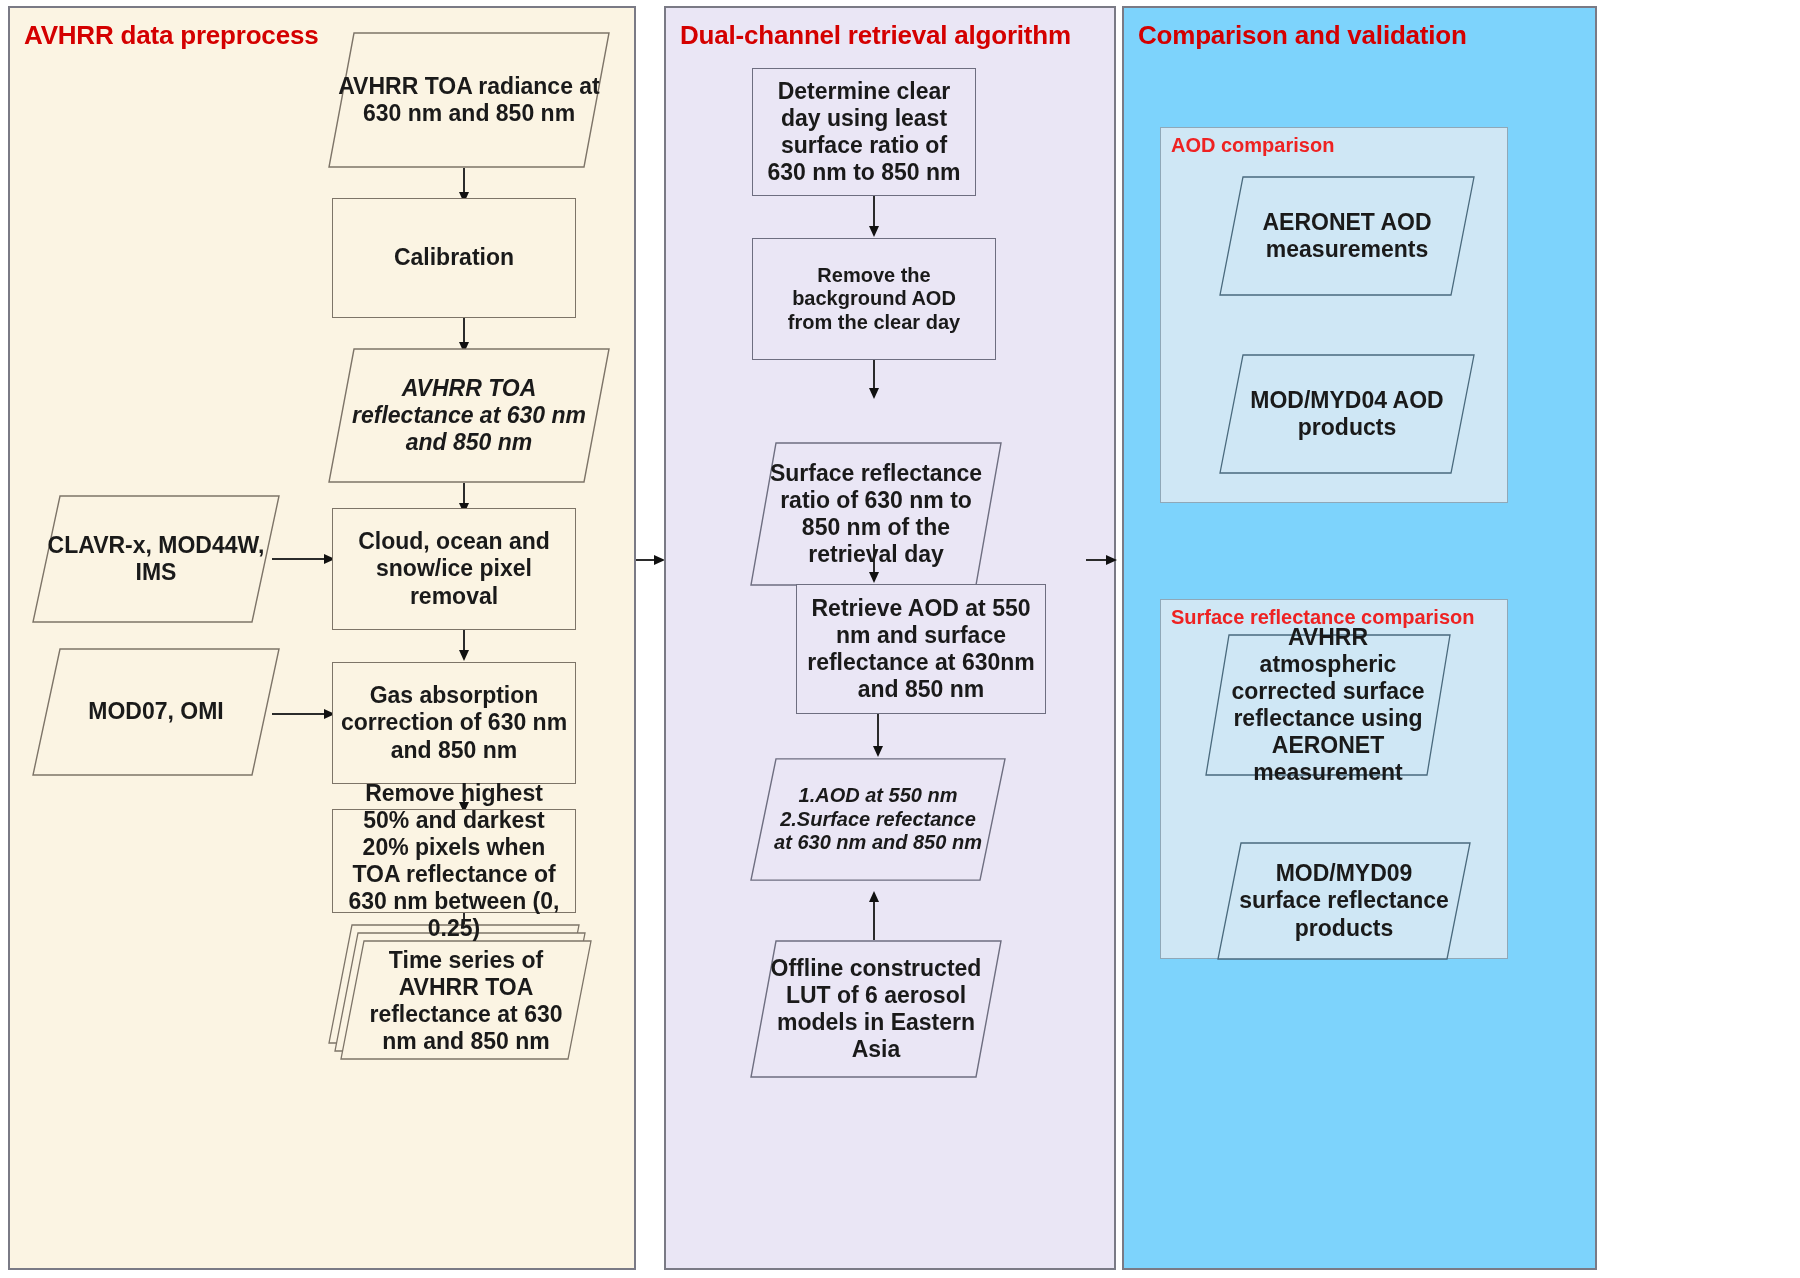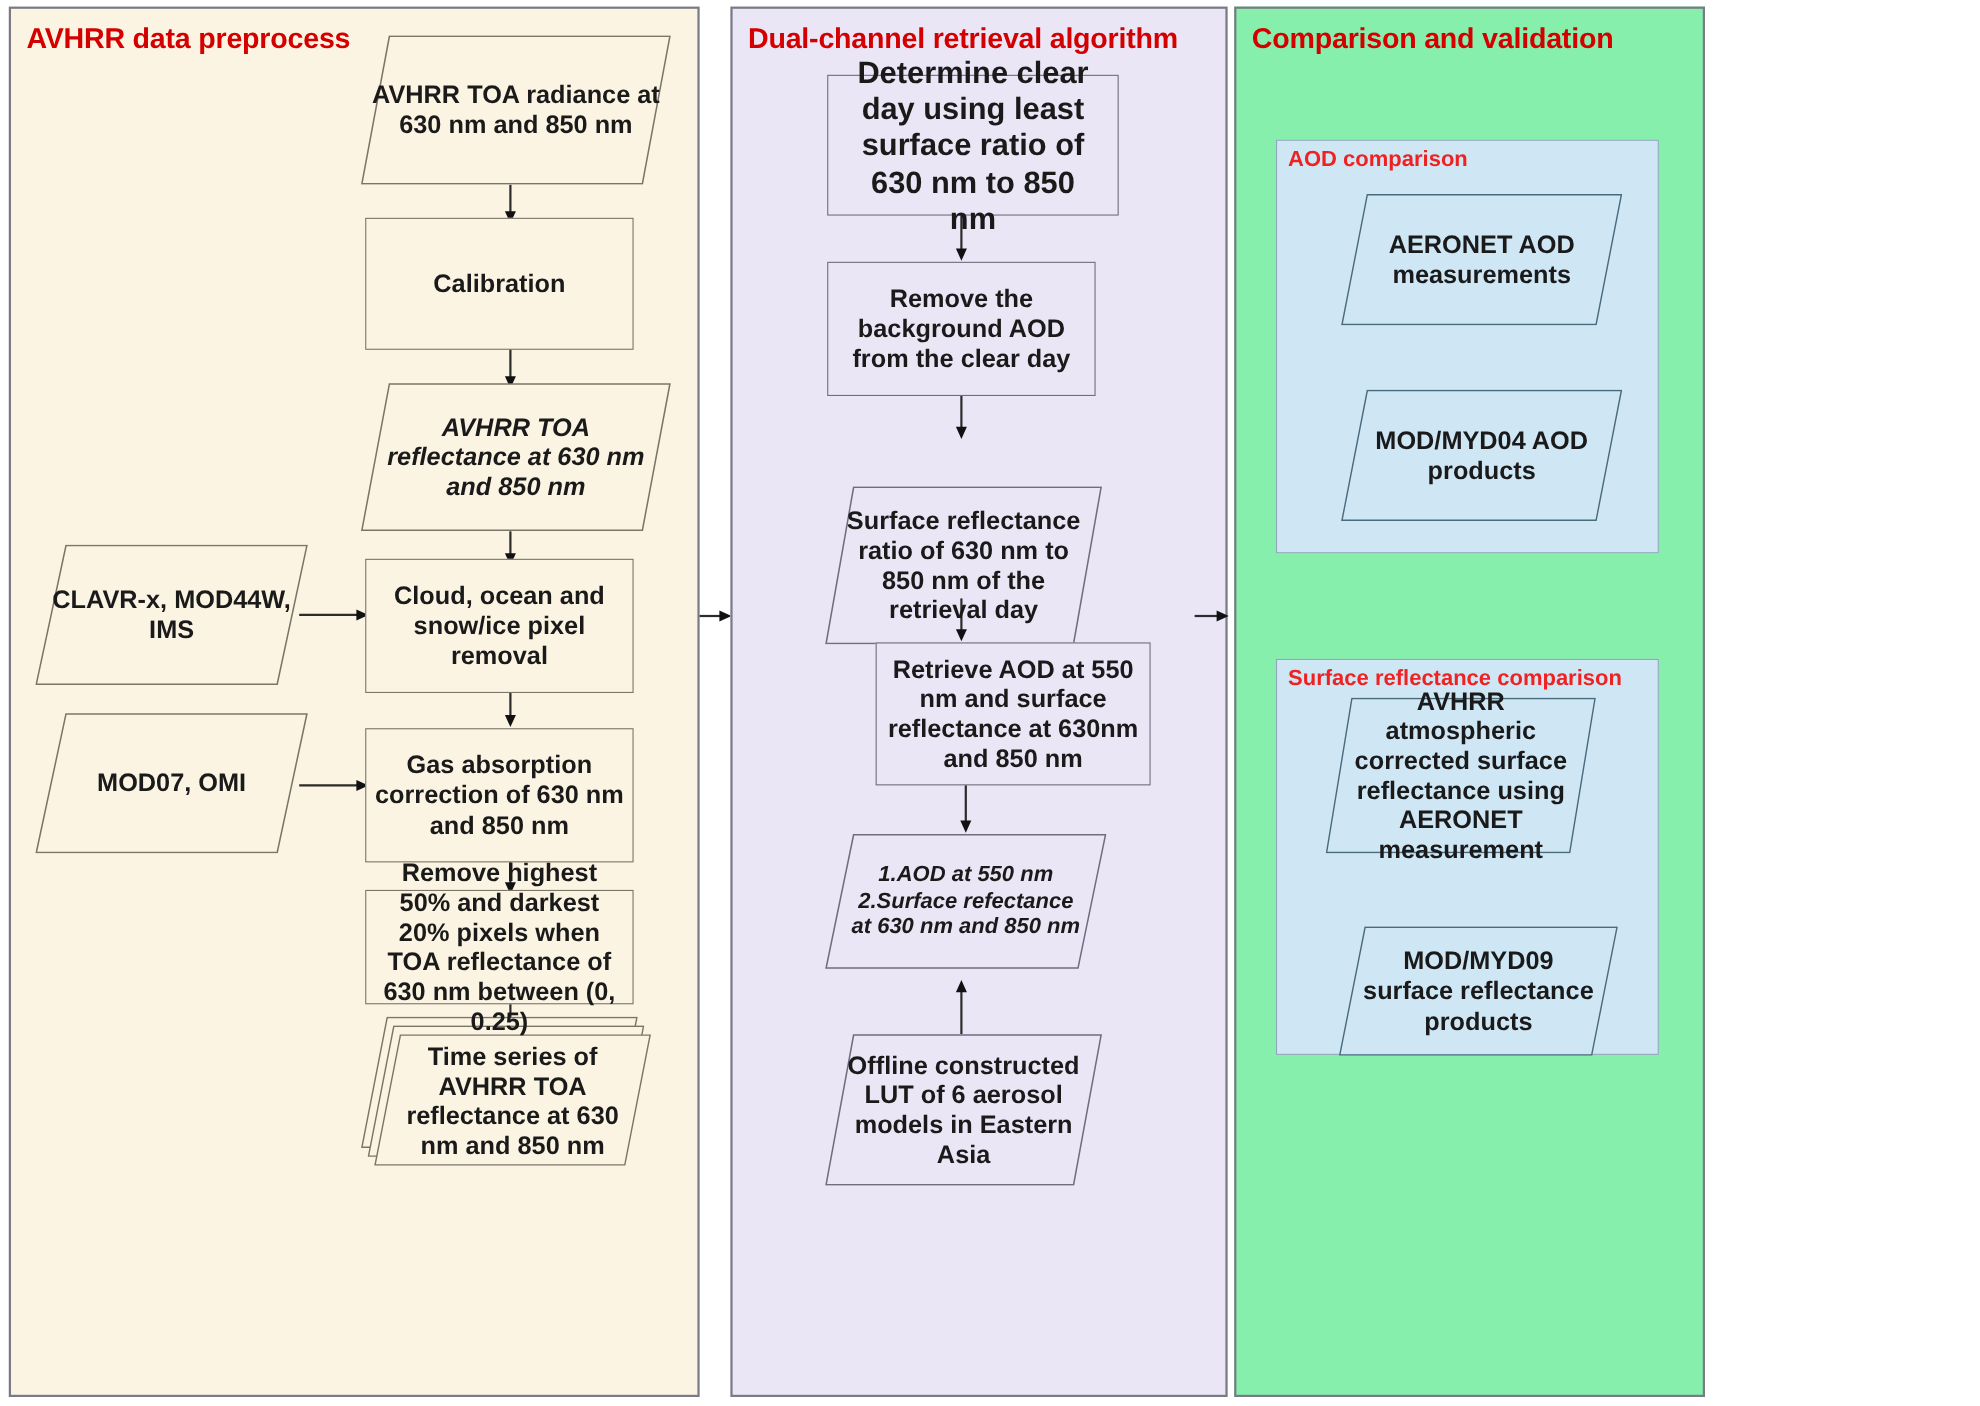--- a/index.html
+++ b/index.html
@@ -23,22 +23,22 @@
   }
   #panel-preprocess {
     left: 8px; top: 6px; width: 628px; height: 1264px;
     background: #fbf4e3;
   }
   #panel-retrieval {
     left: 664px; top: 6px; width: 452px; height: 1264px;
     background: #eae6f5;
   }
   #panel-validation {
-    left: 1122px; top: 6px; width: 428px; height: 1264px;
-    background: #86efac;
+    left: 1122px; top: 6px; width: 475px; height: 1264px;
+    background: #7dd3fc;
   }
 
   .panel-title {
     position: absolute;
     left: 14px; top: 12px;
     color: #d40000;
     font-weight: bold;
     font-size: 26px;
     white-space: nowrap;
     letter-spacing: -0.2px;
@@ -246,32 +246,32 @@
   <div class="conn" style="left:636px; top:554px;">
     <svg width="30" height="12" viewBox="0 0 30 12">
       <line x1="0" y1="6" x2="21" y2="6" stroke="#2b2b2b" stroke-width="2"></line>
       <polygon points="29,6 18,1 18,11" fill="#111"></polygon>
     </svg>
   </div>
 
   <div class="panel" id="panel-retrieval">
     <div class="panel-title">Dual-channel retrieval algorithm</div>
 
-    <div class="node rect fill-lilac" style="left:86px; top:60px; width:265px; height:128px; font-size:28px;">
+    <div class="node rect fill-lilac" style="left:86px; top:60px; width:224px; height:128px; font-size:23px;">
       <div class="label" style="width:226px;">Determine clear day using least surface ratio of 630 nm to 850 nm</div>
     </div>
 
     <div class="conn" style="left:202px; top:188px;">
       <svg width="12" height="42" viewBox="0 0 12 42">
         <line x1="6" y1="0" x2="6" y2="33" stroke="#2b2b2b" stroke-width="2"></line>
         <polygon points="6,41 1,30 11,30" fill="#111"></polygon>
       </svg>
     </div>
 
-    <div class="node rect fill-lilac" style="left:86px; top:230px; width:244px; height:122px; font-size:23px;">
+    <div class="node rect fill-lilac" style="left:86px; top:230px; width:244px; height:122px; font-size:20px;">
       <div class="label" style="width:210px;">Remove the background AOD from the clear day</div>
     </div>
 
     <div class="conn" style="left:202px; top:352px;">
       <svg width="12" height="40" viewBox="0 0 12 40">
         <line x1="6" y1="0" x2="6" y2="31" stroke="#2b2b2b" stroke-width="2"></line>
         <polygon points="6,39 1,28 11,28" fill="#111"></polygon>
       </svg>
     </div>
 

